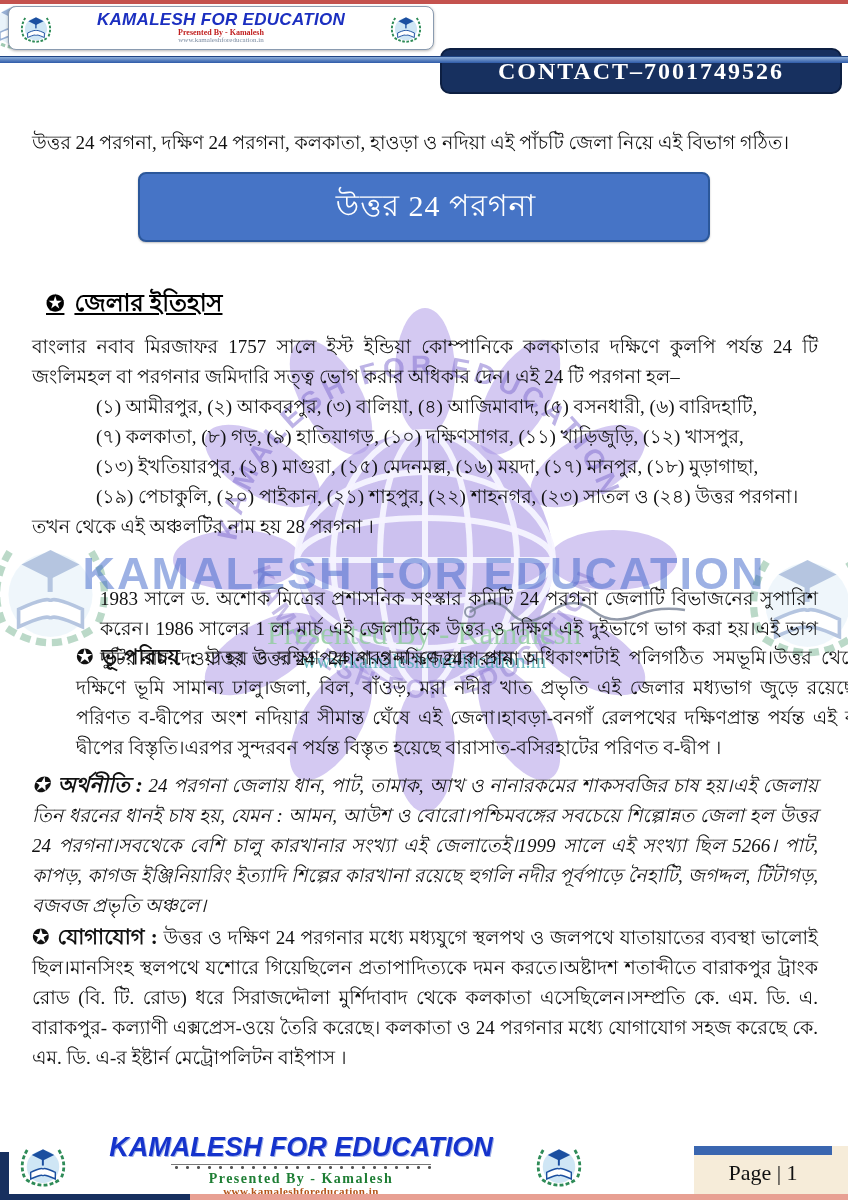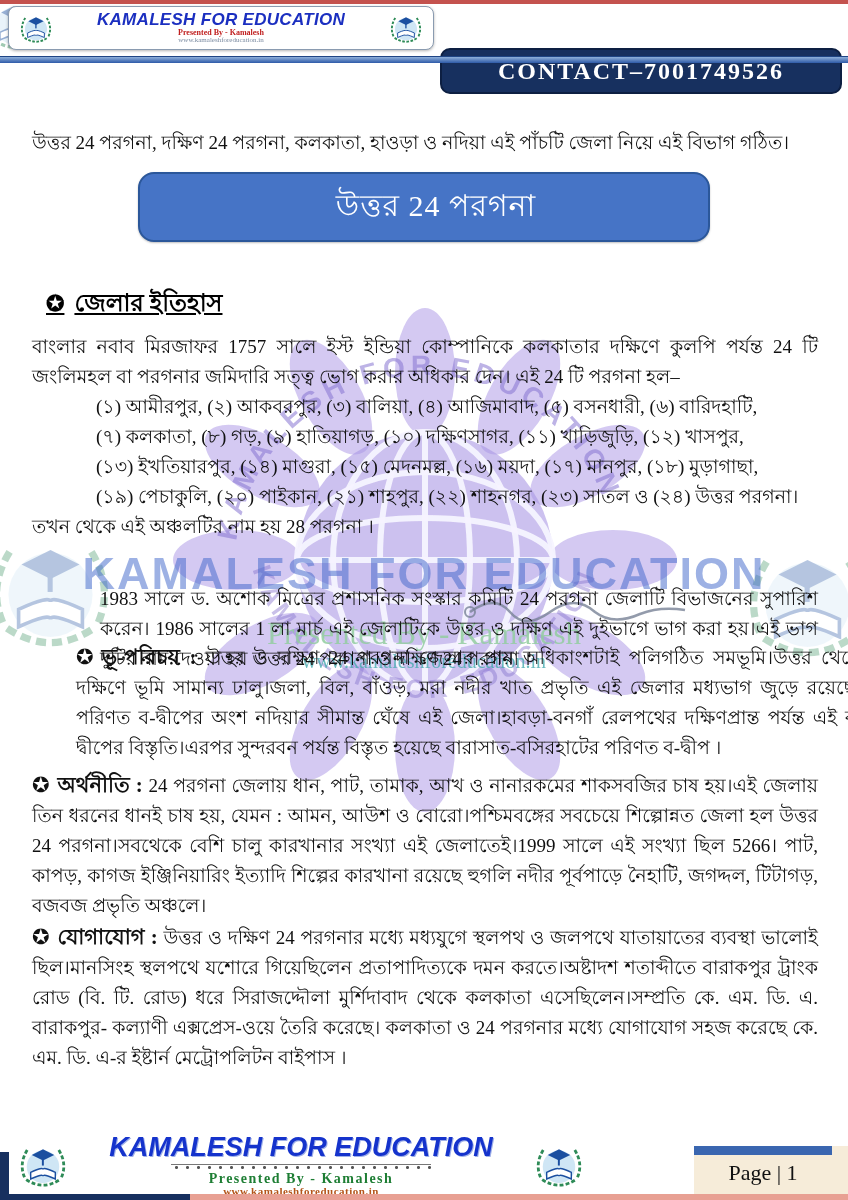--- a/index.html
+++ b/index.html
@@ -23,31 +23,31 @@
   .contact-text{color:#fff;font-size:24px;font-weight:bold;letter-spacing:2px;}
   .rule{position:absolute;top:56px;left:0;width:848px;height:6px;
         background:linear-gradient(#8fb0da,#2e5aa8);border-top:1px solid #1f4585;}
   
   .content{position:absolute;inset:0;z-index:2;}
   .title{position:absolute;top:74px;left:0;width:848px;text-align:center;
          font-size:27px;font-weight:bold;color:#000;}
   .title .star{font-size:26px;margin:0 12px;}
   .intro{position:absolute;top:128px;left:32px;width:786px;font-size:19px;color:#111;text-align:justify;}
   .banner{position:absolute;top:172px;left:138px;width:572px;height:70px;background:#4674c6;
-          border:2px solid #2b579a;border-radius:16px;box-sizing:border-box;
+          border:2px solid #2b579a;border-radius:8px;box-sizing:border-box;
           display:flex;align-items:center;justify-content:center;box-shadow:0 1px 2px rgba(0,0,0,.25);padding-left:24px;}
   .banner-text{color:#fff;font-size:30px;letter-spacing:1px;}
   .sec-head{position:absolute;left:46px;font-size:24px;font-weight:bold;color:#000;text-decoration:underline;}
   .sec-head .star{font-size:22px;margin-right:10px;}
   .body-text{font-size:19px;line-height:30px;text-align:justify;color:#111;}
   .history-body{position:absolute;top:332px;left:32px;width:786px;}
   .list-line{padding-left:64px;text-align:left;}
   .para2{position:absolute;top:540px;left:100px;width:718px;margin-top:44px;}
   .geo{position:absolute;top:642px;left:32px;width:786px;margin-left:44px;}
-  .economy{position:absolute;top:770px;left:32px;width:786px;}
+  .economy{position:absolute;top:770px;left:32px;width:786px;font-style:italic;}
   .transport{position:absolute;top:922px;left:32px;width:786px;}
   .inline-star{font-size:21px;margin-right:8px;}
   .inline-head{font-weight:bold;font-size:21px;}
   
   .wm{position:absolute;inset:0;z-index:1;pointer-events:none;}
   .wm-brand{position:absolute;top:548px;left:0;width:848px;text-align:center;
             font-family:"Liberation Sans","DejaVu Sans",sans-serif;font-weight:bold;
             font-size:45px;letter-spacing:2px;color:rgba(59,99,201,0.50);}
   .wm-presented{position:absolute;top:616px;left:0;width:848px;text-align:center;
             font-size:31px;color:rgba(146,205,160,0.85);}

